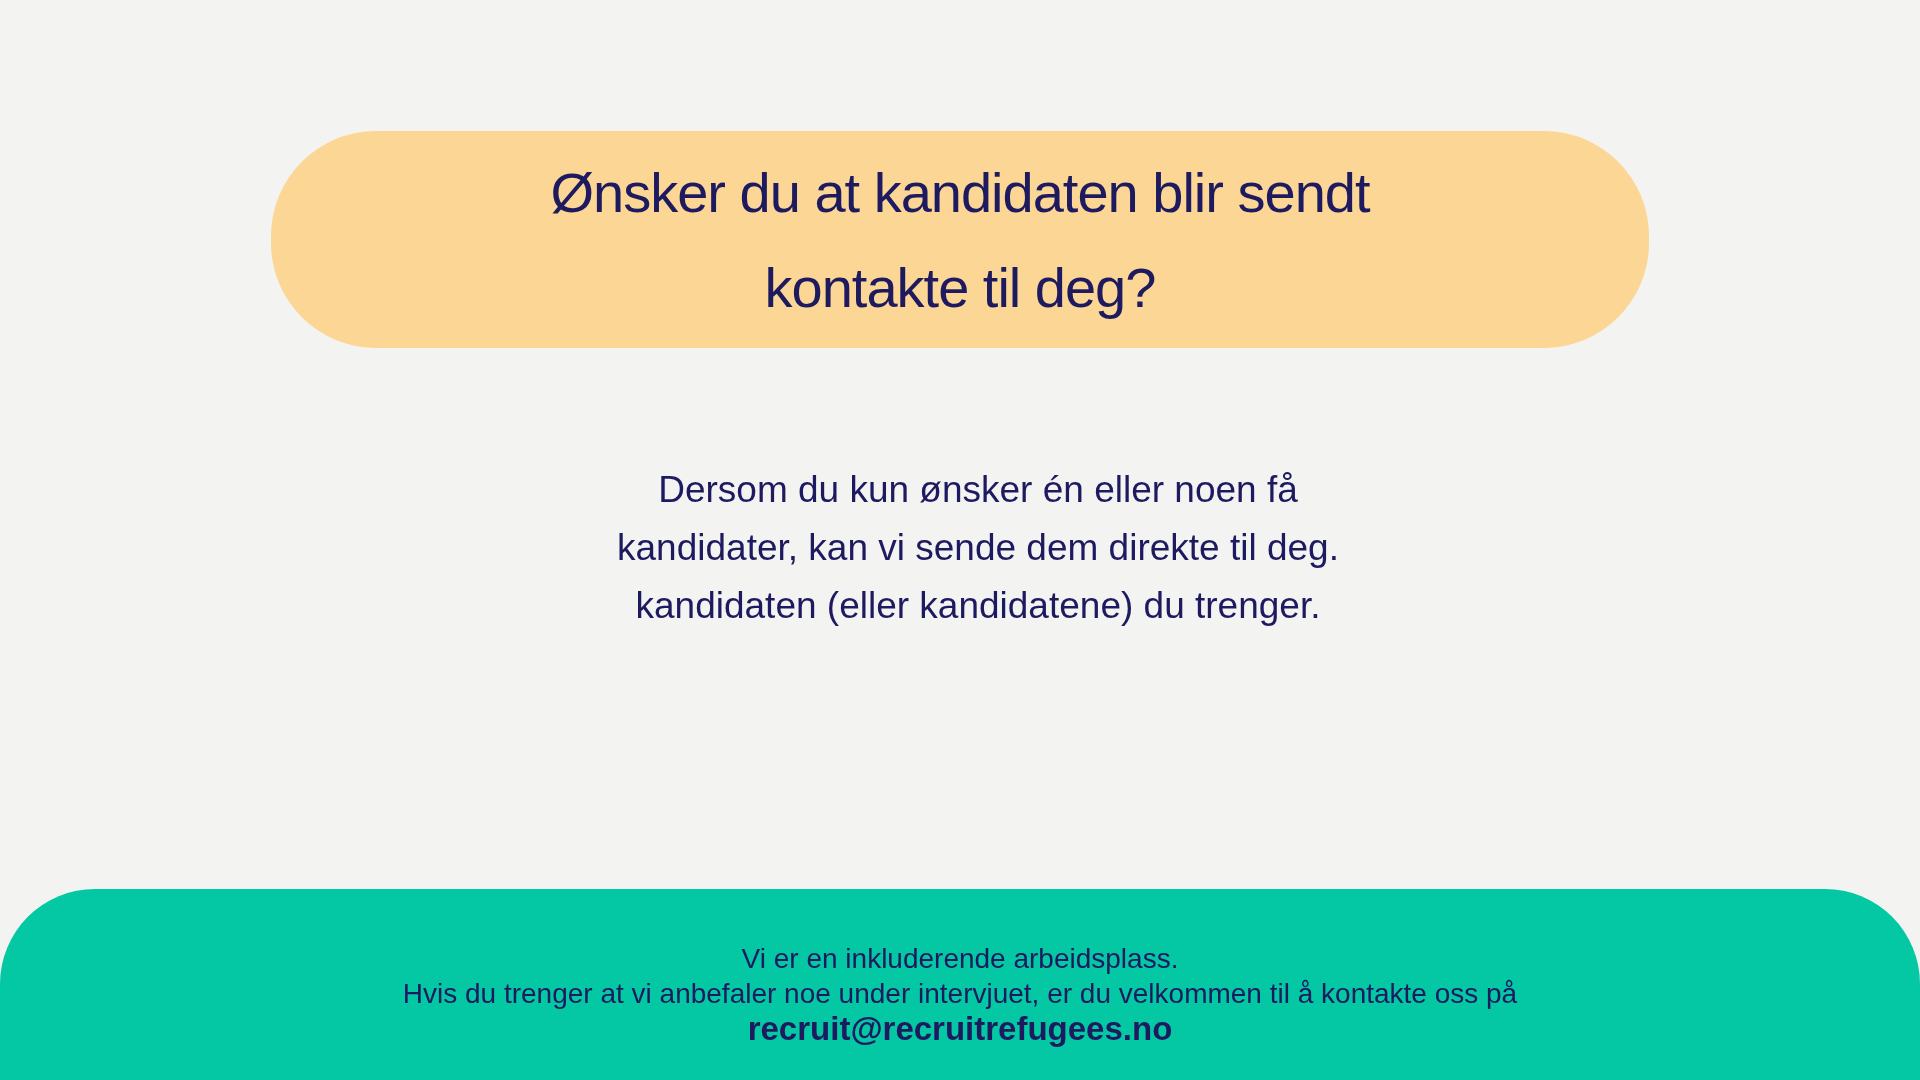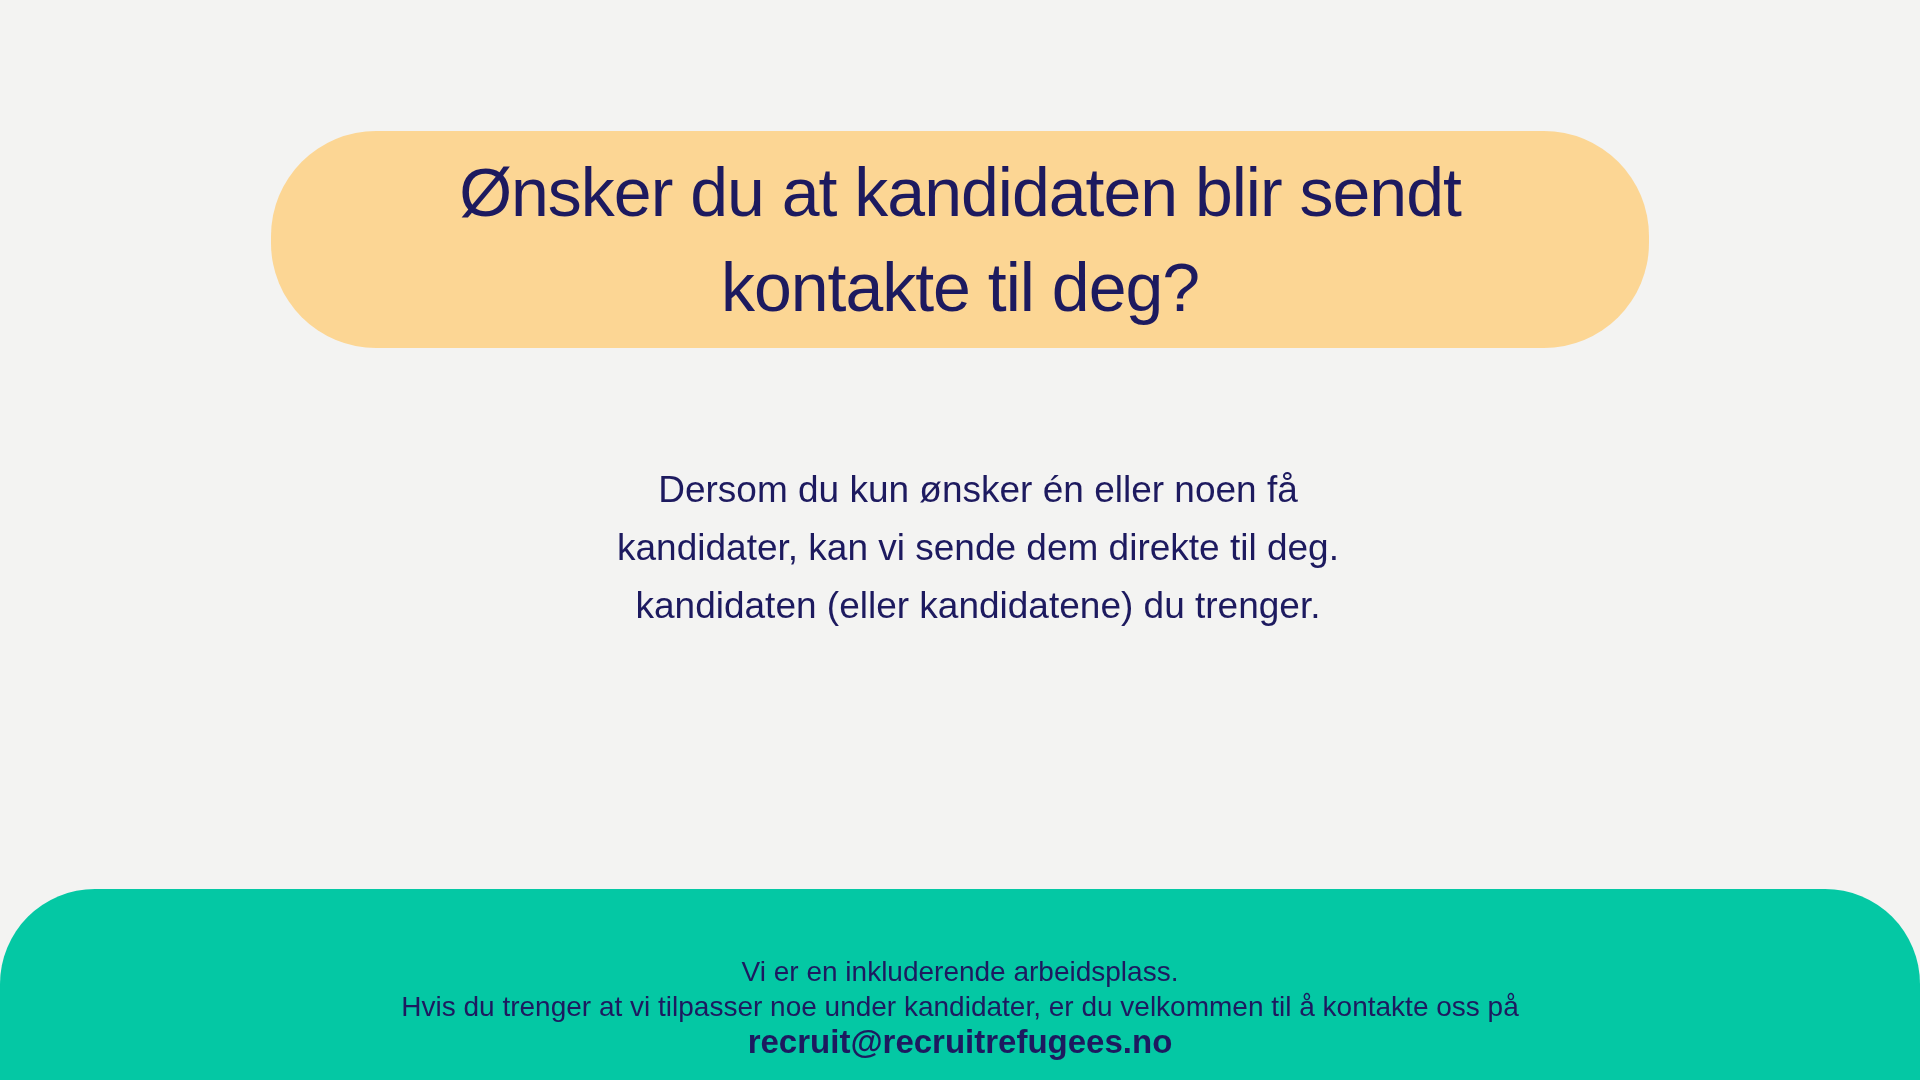--- a/index.html
+++ b/index.html
@@ -26,21 +26,21 @@
     height: 217px;
     background: #fcd694;
     border-radius: 105px;
     display: flex;
     flex-direction: column;
     justify-content: center;
     align-items: center;
   }
 
   .title-line {
-    font-size: 68px;
+    font-size: 56px;
     line-height: 95px;
     font-weight: 500;
     letter-spacing: -1px;
     text-align: center;
     white-space: nowrap;
   }
 
   
   .body-text {
     position: absolute;
@@ -60,21 +60,21 @@
 
   
   .footer {
     position: absolute;
     left: 0;
     bottom: 0;
     width: 1920px;
     height: 191px;
     background: #04c8a4;
     border-radius: 95px 95px 0 0;
-    padding-top: 65px;
+    padding-top: 52px;
     text-align: center;
   }
 
   .footer-line {
     font-size: 28px;
     line-height: 35px;
     font-weight: 400;
     white-space: nowrap;
   }
 
@@ -96,15 +96,15 @@
 </div>
 
 <div class="body-text">
   <div class="body-line">Dersom du kun ønsker én eller noen få</div>
   <div class="body-line">kandidater, kan vi sende dem direkte til deg.</div>
   <div class="body-line">kandidaten (eller kandidatene) du trenger.</div>
 </div>
 
 <div class="footer">
   <div class="footer-line">Vi er en inkluderende arbeidsplass.</div>
-  <div class="footer-line">Hvis du trenger at vi tilpasser noe under kandidater, er du velkommen til å kontakte oss på</div>
+  <div class="footer-line">Hvis du trenger at vi anbefaler noe under intervjuet, er du velkommen til å kontakte oss på</div>
   <div class="footer-email">recruit@recruitrefugees.no</div>
 </div>
 
 </body></html>

